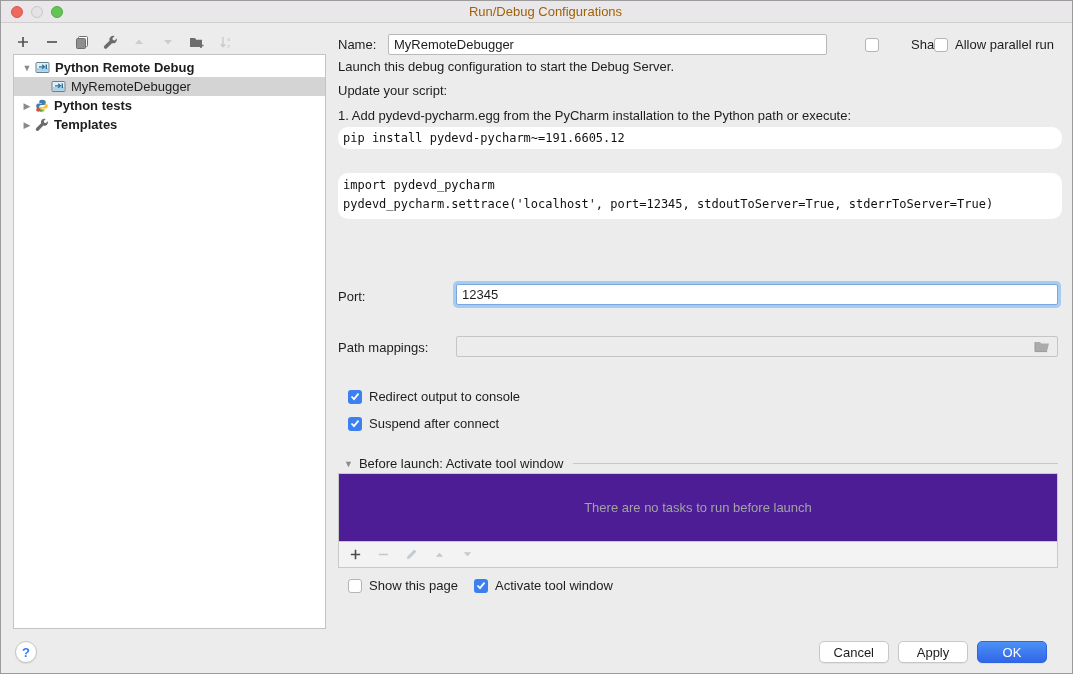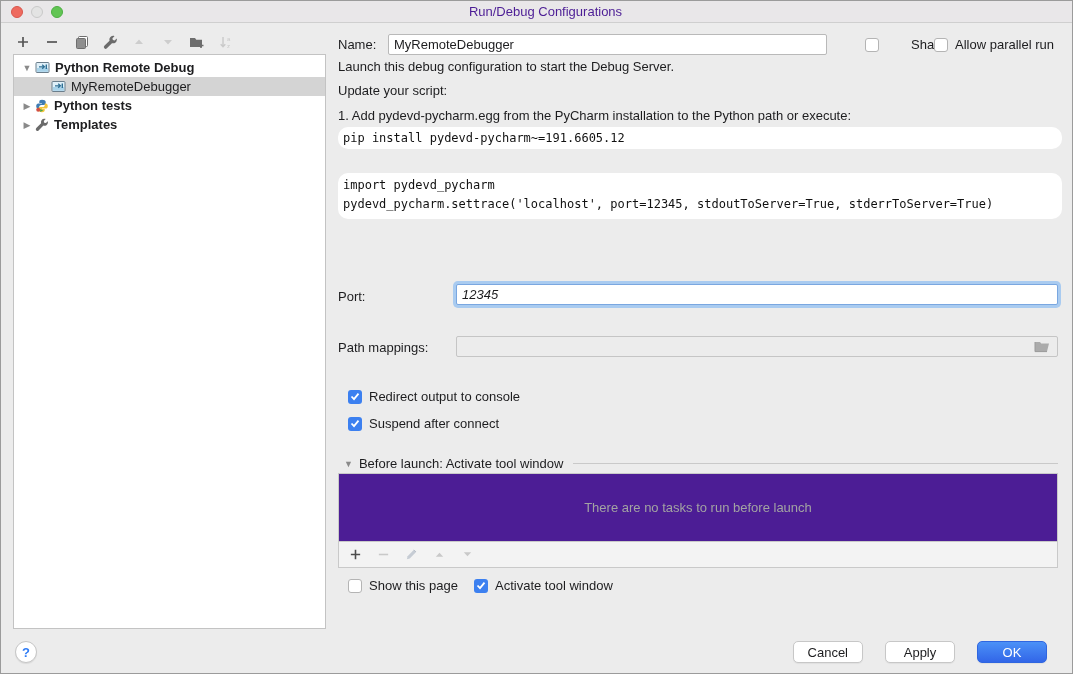--- a/index.html
+++ b/index.html
@@ -5,21 +5,21 @@
   html,body{margin:0;padding:0;background:#8f8f8f;}
   *{box-sizing:border-box;}
   .window{
     position:relative;width:1073px;height:674px;margin:0 auto;
     background:#ececec;border:1px solid #9b9b9b;
     font-family:"Liberation Sans","DejaVu Sans",sans-serif;
     font-size:13px;color:#1d1d1f;overflow:hidden;
   }
   
   .titlebar{position:absolute;top:0;left:0;right:0;height:22px;background:#e9e7e9;border-bottom:1px solid #cfcfcf;}
-  .title{position:absolute;top:3px;left:0;right:0;text-align:center;color:#4c1d95;font-size:13px;padding-left:18px;}
+  .title{position:absolute;top:3px;left:0;right:0;text-align:center;color:#a16207;font-size:13px;padding-left:18px;}
   .tl{position:absolute;top:5px;width:12px;height:12px;border-radius:50%;}
   .tl.red{left:10px;background:#ee6a5f;border:1px solid #d9564c;}
   .tl.yellow{left:30px;background:#e3e3e3;border:1px solid #c9c9c9;}
   .tl.green{left:50px;background:#62c554;border:1px solid #4daf43;}
   
   .side-toolbar{position:absolute;left:14px;top:30px;height:22px;display:flex;align-items:center;gap:13px;}
   .tbtn{width:16px;height:16px;display:flex;align-items:center;justify-content:center;}
   
   .tree-panel{position:absolute;left:12px;top:53px;width:313px;height:575px;background:#ffffff;border:1px solid #c3c3c3;padding-top:3px;overflow:hidden;}
   .tree-row{position:relative;height:19px;display:flex;align-items:center;white-space:nowrap;}
@@ -52,21 +52,21 @@
     padding:3px 5px;line-height:19px;white-space:pre;border-radius:10px;
   }
   .bl-header{display:flex;align-items:center;gap:6px;left:0;right:4px;}
   .bl-header .twisty{color:#8a8a8a;font-size:9px;margin-left:6px;}
   .bl-header .hr{flex:1;border-top:1px solid #c9c9c9;margin-left:4px;}
   .bl-panel{left:0;right:4px;height:69px;background:#4c1d95;border:1px solid #c9c9c9;display:flex;align-items:center;justify-content:center;}
   .bl-empty{color:#a3a3a3;}
   .bl-toolbar{left:0;right:4px;height:26px;background:#f3f3f3;border:1px solid #c9c9c9;border-top:none;display:flex;align-items:center;gap:12px;padding-left:8px;}
   
   .help-btn{position:absolute;left:14px;top:640px;width:22px;height:22px;border-radius:50%;background:#fff;border:1px solid #c6c6c6;color:#2f7cf6;font-size:13px;font-weight:bold;display:flex;align-items:center;justify-content:center;box-shadow:0 1px 1px rgba(0,0,0,.08);}
-  .footer-btns{position:absolute;top:640px;right:25px;display:flex;gap:22px;justify-content:flex-end;}
+  .footer-btns{position:absolute;top:640px;right:25px;display:flex;gap:9px;justify-content:flex-end;}
   .btn{min-width:70px;height:22px;border-radius:5px;background:#ffffff;border:1px solid #c7c7c7;font-size:13px;color:#1d1d1f;display:flex;align-items:center;justify-content:center;padding:0 14px;box-shadow:0 1px 1px rgba(0,0,0,.05);}
   .btn.primary{background:linear-gradient(#4b91f7,#3266e8);border:1px solid #2f66e0;color:#fff;}
   .icon-svg{display:block;}
 </style>
 </head>
 <body>
 
 <div class="window">
 
   <div class="titlebar">
@@ -188,21 +188,21 @@
     <div class="abs plain" style="top:58px;left:0;">Launch this debug configuration to start the Debug Server.</div>
     <div class="abs plain" style="top:82px;left:0;text-align:center;">Update your script:</div>
     <div class="abs plain" style="top:107px;left:0;">1. Add pydevd-pycharm.egg from the PyCharm installation to the Python path or execute:</div>
     <div class="abs codeblock" style="top:126px;height:22px;line-height:16px;">pip install pydevd-pycharm~=191.6605.12</div>
     <div class="abs codeblock" style="top:172px;height:46px;"><span>import pydevd_pycharm</span>
 <span>pydevd_pycharm.settrace('localhost', port=12345, stdoutToServer=True, stderrToServer=True)</span></div>
 
 
     <div class="abs" style="top:283px;left:0;right:4px;height:24px;">
       <label class="flabel" style="position:absolute;left:0;top:5px;">Port:</label>
-      <input class="txt focused" type="text" autofocus="" style="position: absolute; left: 118px; top: 0px; right: 0px; font-style: italic;" value="12345">
+      <input class="txt focused" type="text" autofocus="" style="position: absolute; left: 118px; top: 0px; right: 0px;" value="12345">
     </div>
 
     <div class="abs" style="top:335px;left:0;right:4px;height:22px;">
       <label class="flabel" style="position:absolute;left:0;top:4px;">Path mappings:</label>
       <input class="txt" type="text" disabled="" style="position: absolute; left: 118px; top: 0px; right: 0px;" value="">
       <span style="position:absolute;right:8px;top:4px;">
         <svg class="icon-svg" width="16" height="13" viewBox="0 0 16 13">
             <path d="M1 2h5l1.2 1.6H15l-2 8H1z" fill="#ababab"></path>
             <path d="M1 2v9.6h12" fill="none" stroke="#9a9a9a"></path>
           </svg>

